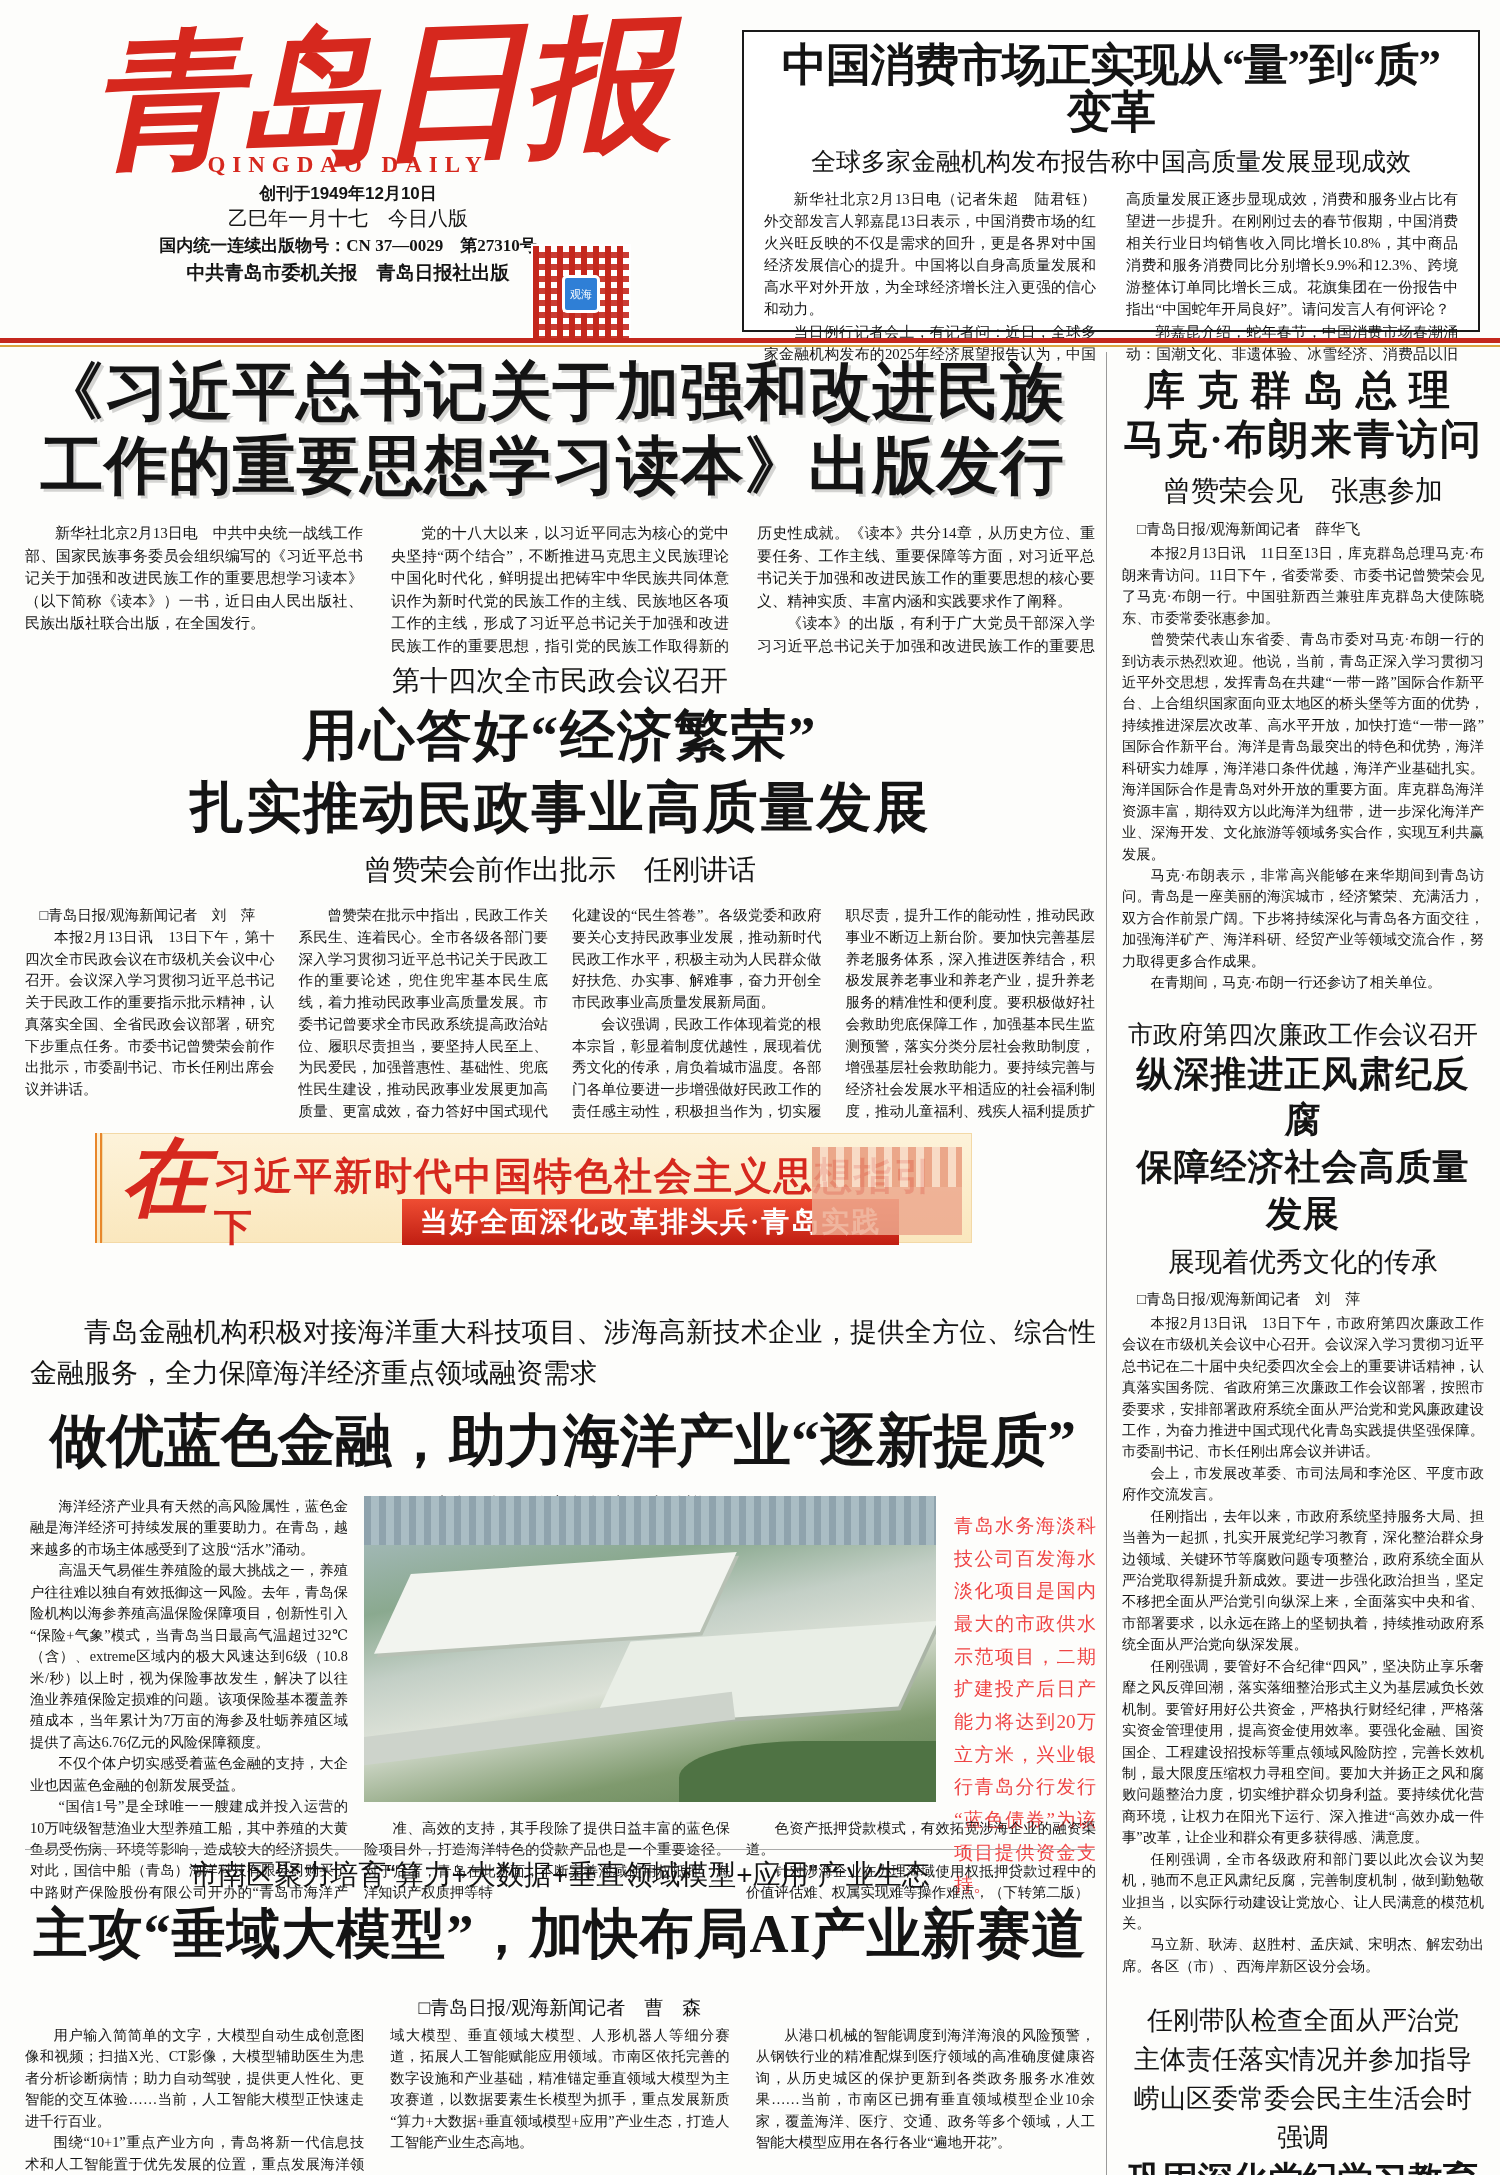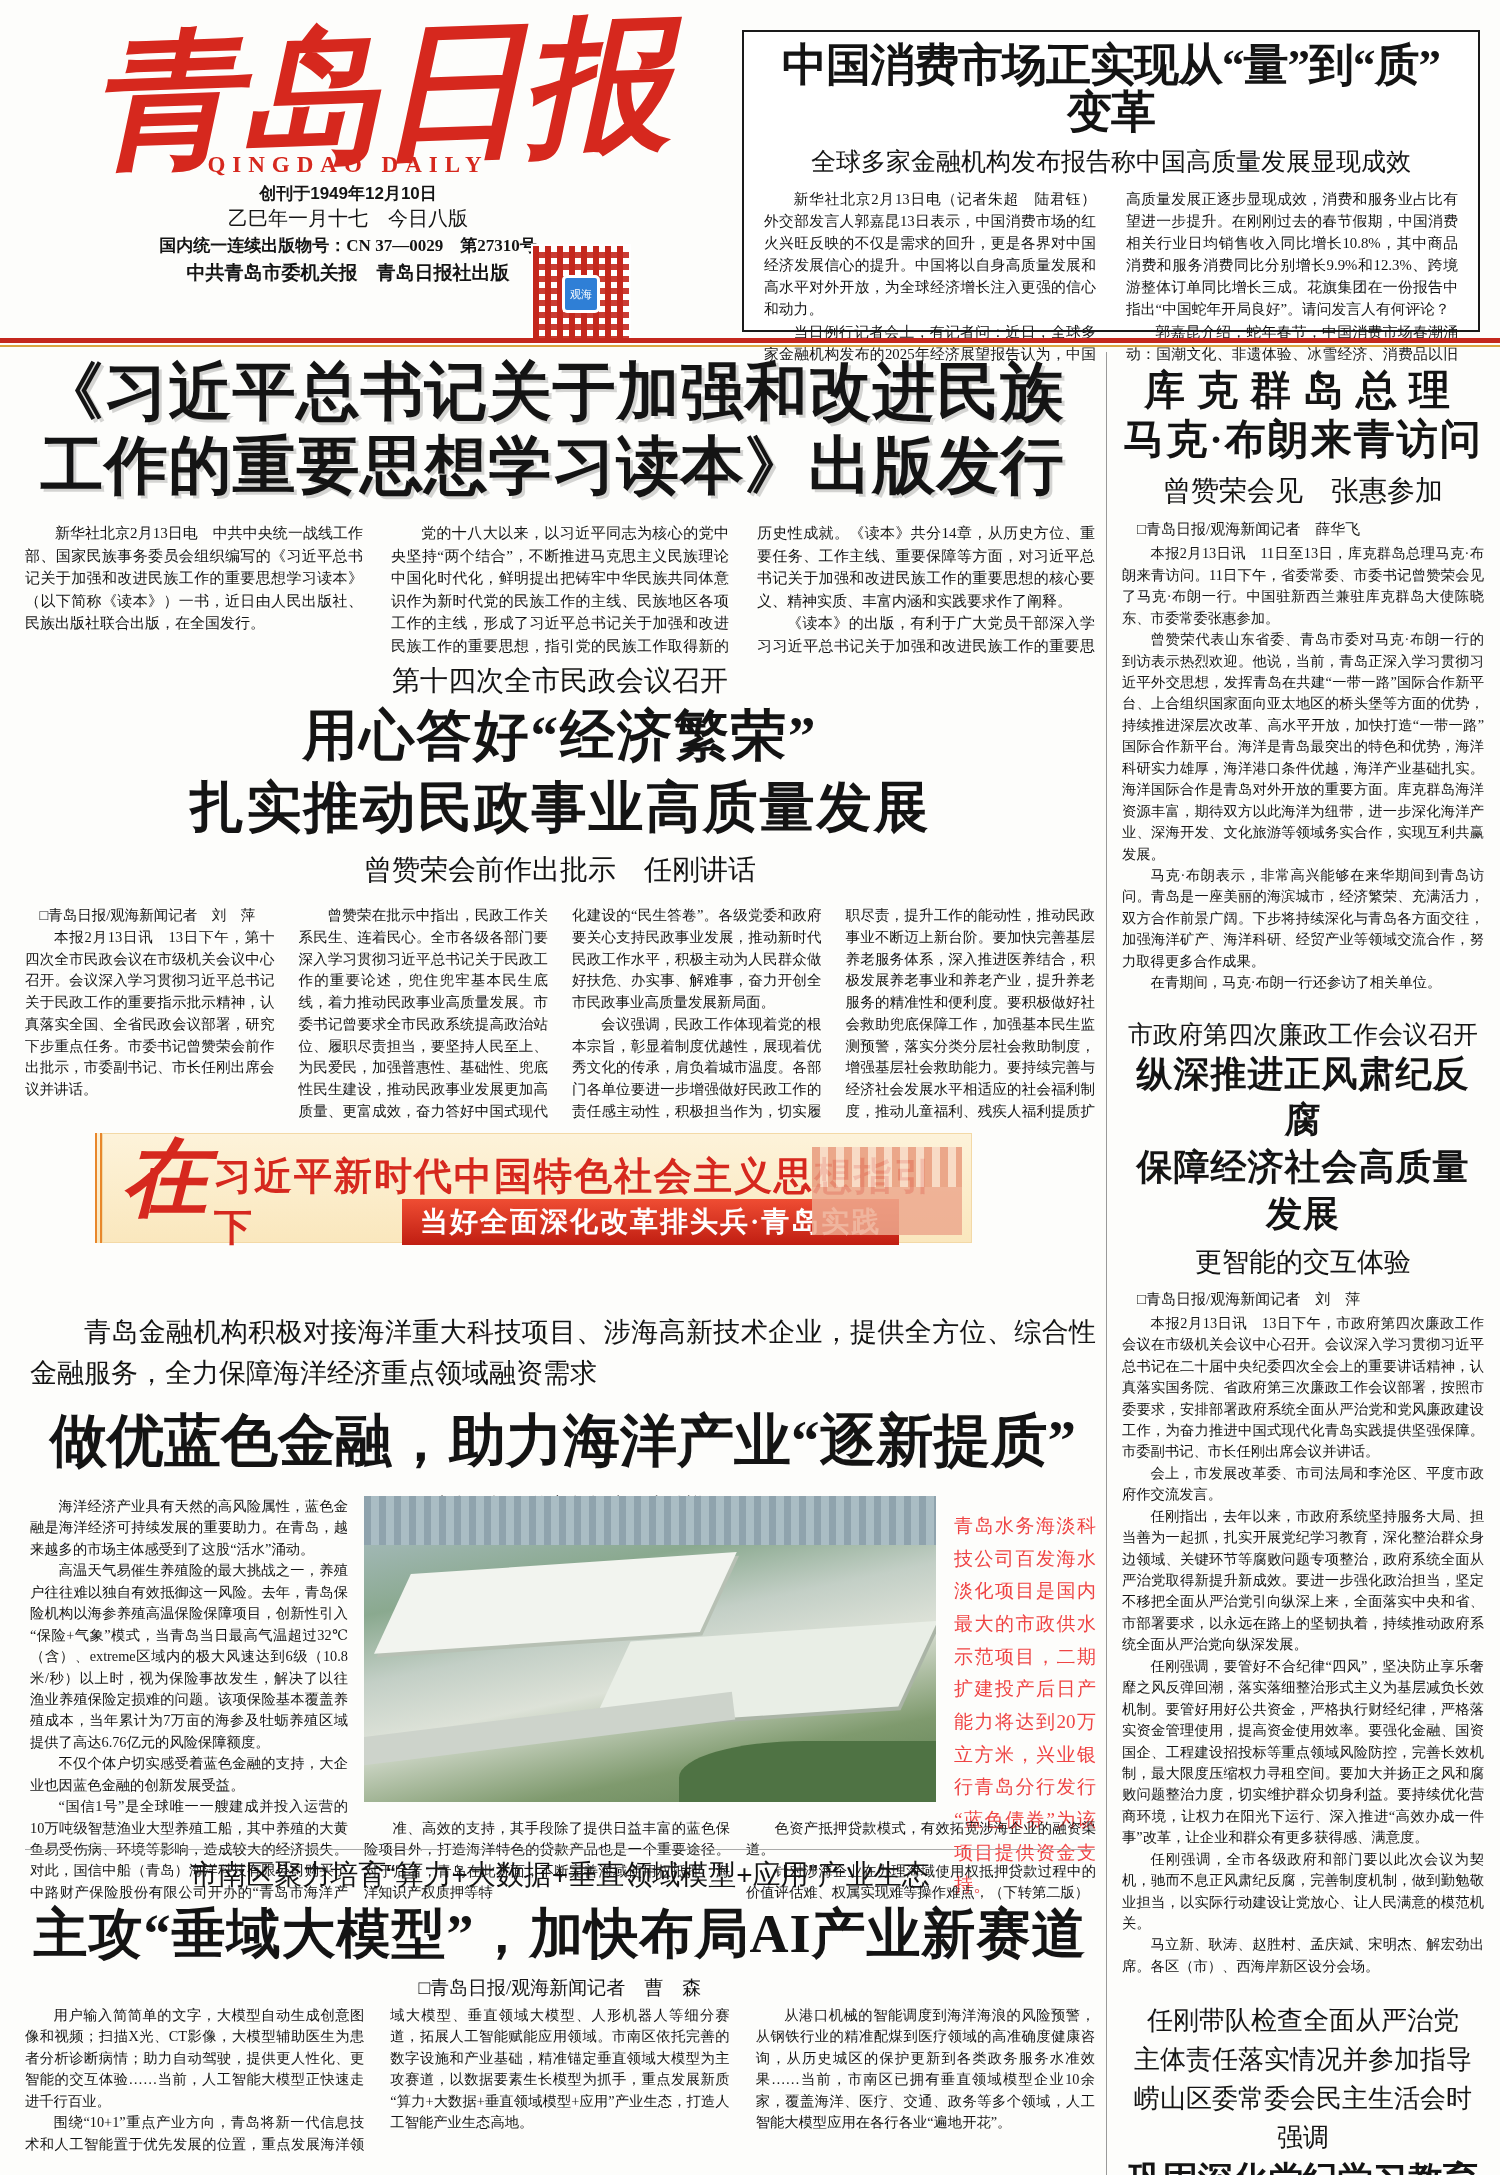--- a/index.html
+++ b/index.html
@@ -114,21 +114,21 @@
       text-align:justify;}
   .fin-b p{text-indent:2em;}
   #fin-b1{left:334px;width:366px;}
   #fin-b2{left:716px;width:350px;}
 
   
   #ai-rule{position:absolute;left:25px;top:1849px;width:1070px;height:1px;background:#aaa;}
   #ai{position:absolute;left:25px;top:1856px;width:1070px;height:316px;}
   .ai-kicker{text-align:center;font-size:28px;}
   .ai-h{text-align:center;font-size:54px;font-weight:900;margin-top:4px;letter-spacing:1px;}
-  .ai-by{text-align:center;font-size:19px;margin:4px 0 4px;}
+  .ai-by{text-align:center;font-size:19px;margin:24px 0 4px;}
   .ai-body{column-count:3;column-gap:26px;font-size:14.3px;line-height:1.5;text-align:justify;
       height:170px;overflow:hidden;}
   .ai-body p{text-indent:2em;}
   .flow{display:contents;}
 </style>
 </head>
 <body>
 
 <div class="page">
 
@@ -195,21 +195,21 @@
           <p>曾赞荣代表山东省委、青岛市委对马克·布朗一行的到访表示热烈欢迎。他说，当前，青岛正深入学习贯彻习近平外交思想，发挥青岛在共建“一带一路”国际合作新平台、上合组织国家面向亚太地区的桥头堡等方面的优势，持续推进深层次改革、高水平开放，加快打造“一带一路”国际合作新平台。海洋是青岛最突出的特色和优势，海洋科研实力雄厚，海洋港口条件优越，海洋产业基础扎实。海洋国际合作是青岛对外开放的重要方面。库克群岛海洋资源丰富，期待双方以此海洋为纽带，进一步深化海洋产业、深海开发、文化旅游等领域务实合作，实现互利共赢发展。</p>
           <p>马克·布朗表示，非常高兴能够在来华期间到青岛访问。青岛是一座美丽的海滨城市，经济繁荣、充满活力，双方合作前景广阔。下步将持续深化与青岛各方面交往，加强海洋矿产、海洋科研、经贸产业等领域交流合作，努力取得更多合作成果。</p>
           <p>在青期间，马克·布朗一行还参访了相关单位。</p>
         </div>
     </div>
 
     <div>
       <div class="lz-kicker sans">市政府第四次廉政工作会议召开</div>
       <div class="lz-h">纵深推进正风肃纪反腐</div>
       <div class="lz-h">保障经济社会高质量发展</div>
-      <div class="lz-sub sans">更智能的交互体验</div>
+      <div class="lz-sub sans">展现着优秀文化的传承</div>
       <div class="byline">□青岛日报/观海新闻记者　刘　萍</div>
       <div class="art-body">
           <p>本报2月13日讯　13日下午，市政府第四次廉政工作会议在市级机关会议中心召开。会议深入学习贯彻习近平总书记在二十届中央纪委四次全会上的重要讲话精神，认真落实国务院、省政府第三次廉政工作会议部署，按照市委要求，安排部署政府系统全面从严治党和党风廉政建设工作，为奋力推进中国式现代化青岛实践提供坚强保障。市委副书记、市长任刚出席会议并讲话。</p>
           <p>会上，市发展改革委、市司法局和李沧区、平度市政府作交流发言。</p>
           <p>任刚指出，去年以来，市政府系统坚持服务大局、担当善为一起抓，扎实开展党纪学习教育，深化整治群众身边领域、关键环节等腐败问题专项整治，政府系统全面从严治党取得新提升新成效。要进一步强化政治担当，坚定不移把全面从严治党引向纵深上来，全面落实中央和省、市部署要求，以永远在路上的坚韧执着，持续推动政府系统全面从严治党向纵深发展。</p>
           <p>任刚强调，要管好不合纪律“四风”，坚决防止享乐奢靡之风反弹回潮，落实落细整治形式主义为基层减负长效机制。要管好用好公共资金，严格执行财经纪律，严格落实资金管理使用，提高资金使用效率。要强化金融、国资国企、工程建设招投标等重点领域风险防控，完善长效机制，最大限度压缩权力寻租空间。要加大并扬正之风和腐败问题整治力度，切实维护群众切身利益。要持续优化营商环境，让权力在阳光下运行、深入推进“高效办成一件事”改革，让企业和群众有更多获得感、满意度。</p>
           <p>任刚强调，全市各级政府和部门要以此次会议为契机，驰而不息正风肃纪反腐，完善制度机制，做到勤勉敬业担当，以实际行动建设让党放心、让人民满意的模范机关。</p>
           <p>马立新、耿涛、赵胜村、孟庆斌、宋明杰、解宏劲出席。各区（市）、西海岸新区设分会场。</p>
         </div>
     </div>

